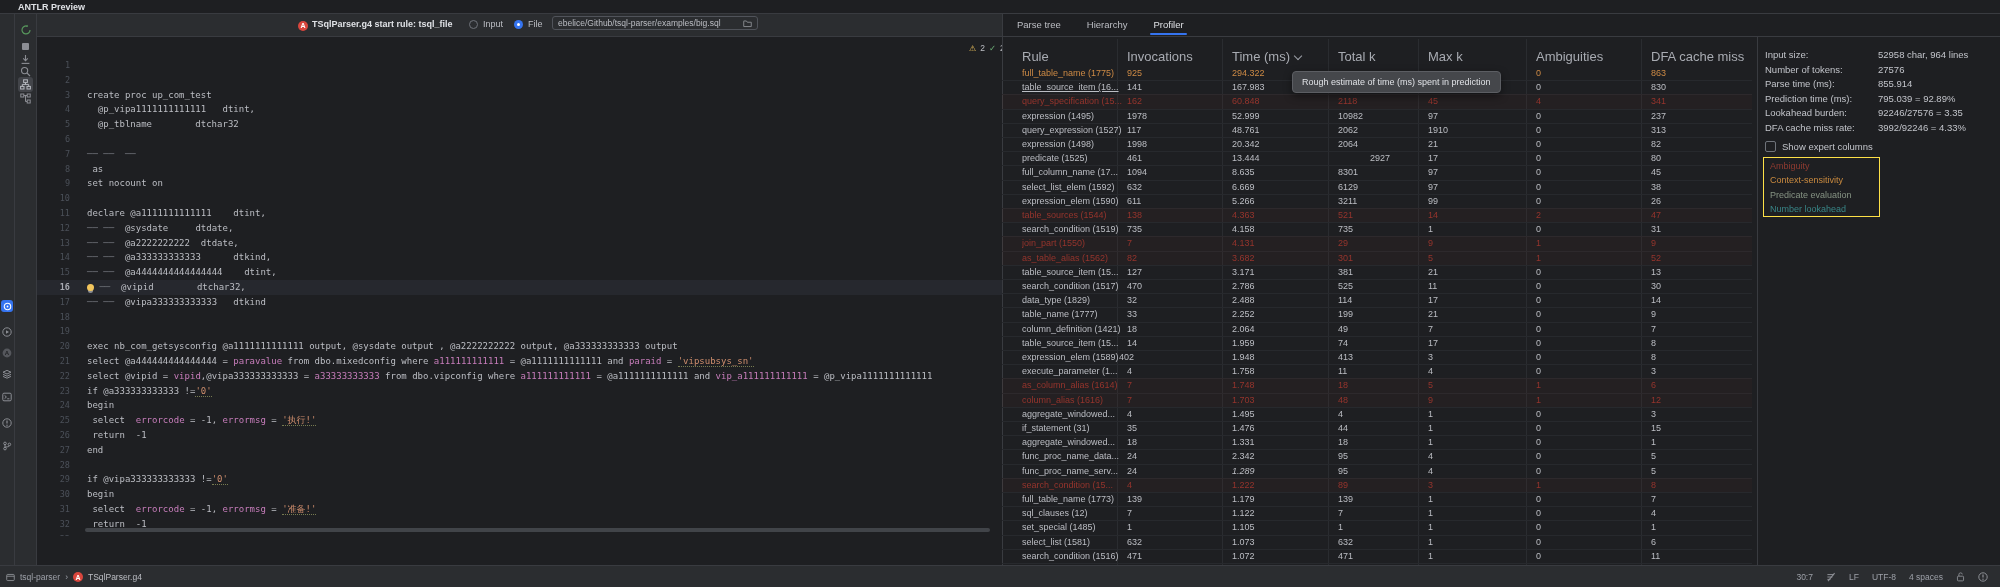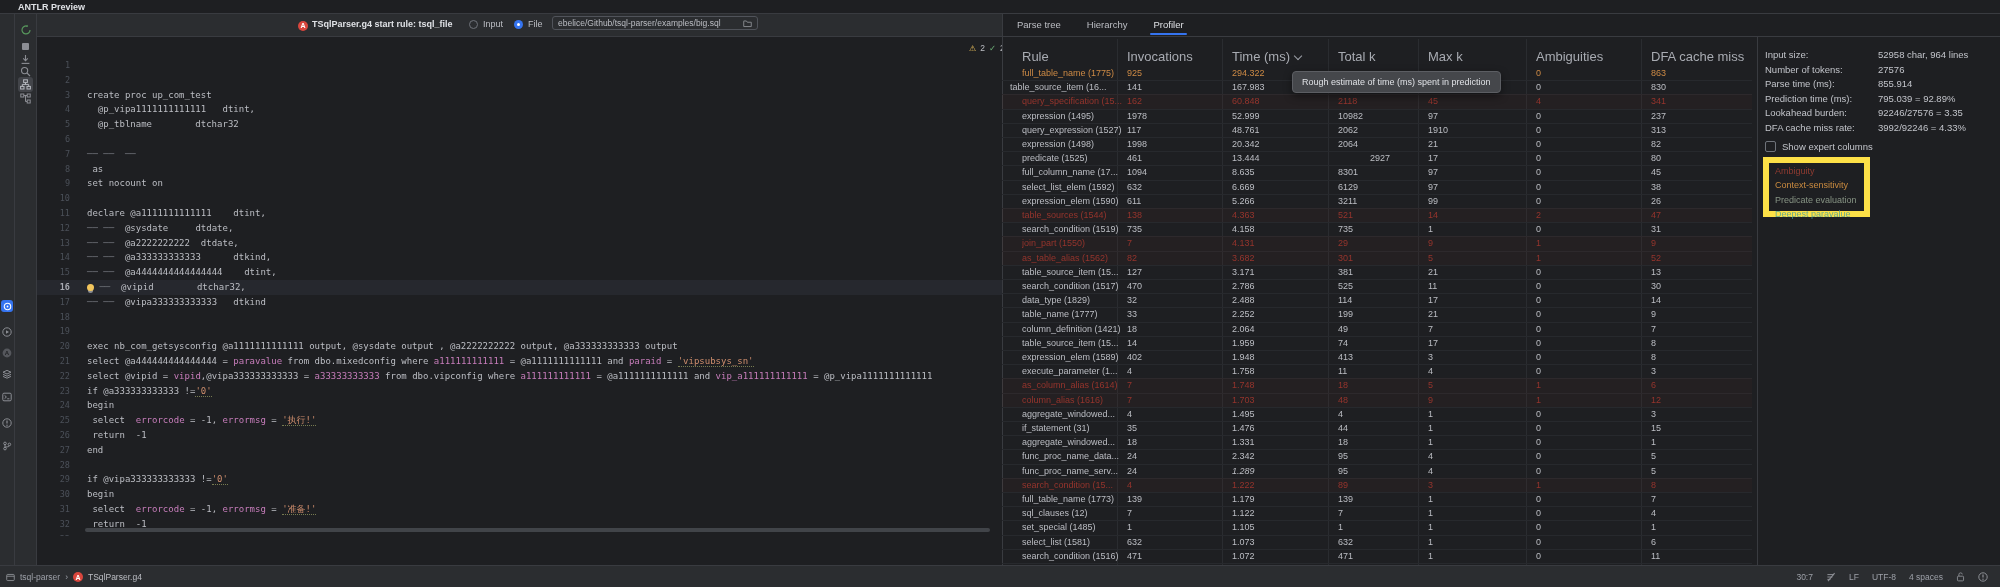--- a/index.html
+++ b/index.html
@@ -58,21 +58,21 @@
   .prow.red{color:#96352d;filter:blur(0.5px);background:rgba(150,53,45,0.05);}
   #tooltip{left:1292px;top:71px;height:20px;background:#45474b;border:1px solid #5c5e63;border-radius:4px;
            display:flex;align-items:center;padding:0 9px;color:#dfe1e5;font-size:9px;white-space:nowrap;
            box-shadow:0 3px 8px rgba(0,0,0,.45);z-index:5;}
   
   #info-divider{left:1757px;top:37px;width:1px;height:528px;background:#393b40;}
   .stat-row{position:absolute;left:1765px;width:225px;font-size:9.5px;color:#c2c4ca;}
   .stat-row .sv{position:absolute;left:113px;}
   #expert-box{left:1765px;top:141px;width:9px;height:9px;border:1px solid #6f737a;border-radius:2px;background:transparent;}
   #expert-label{left:1782px;top:141px;font-size:9.5px;color:#c2c4ca;}
-  #legend{left:1763px;top:157px;width:107px;height:60px;border:6px solid #fde047;padding:2px 0 0 4px;box-sizing:border-box;}
+  #legend{left:1763px;top:157px;width:117px;height:60px;border:1px solid #fde047;padding:2px 0 0 4px;box-sizing:border-box;}
   .legend-item{position:absolute;left:6px;font-size:9px;white-space:nowrap;}
   .lg-ambiguity{color:#8f3b31;filter:blur(0.5px);}
   .lg-context{color:#c98a3f;}
   .lg-predicate{color:#97a693;opacity:.85;}
   .lg-lookahead{color:#3f9fa0;opacity:.8;filter:blur(0.3px);}
   
   #statusbar{left:0;top:565px;width:2000px;height:22px;background:#2b2d30;border-top:1px solid #393b40;
              display:flex;align-items:center;font-size:8.5px;color:#9da0a8;}
   #sb-left{position:absolute;left:6px;display:flex;align-items:center;gap:5px;}
   #sb-right{position:absolute;right:12px;display:flex;align-items:center;gap:13px;}
@@ -270,21 +270,21 @@
         <div class="prow orange" style="top: 29px;">
           <span class="rulecell" style="left: 20px;">full_table_name (1775)</span>
           <span style="left: 125px;">925</span>
           <span style="left: 230px;">294.322</span>
           <span style="left: 336px;"></span>
           <span style="left: 426px;"></span>
           <span style="left: 534px;">0</span>
           <span style="left: 649px;">863</span>
         </div>
         <div class="prow normal" style="top: 43.2px;">
-          <span class="rulecell" style="left: 8px;">table_source_item (16...</span>
+          <span class="rulecell" style="left: 20px; text-decoration: underline;">table_source_item (16...</span>
           <span style="left: 125px;">141</span>
           <span style="left: 230px;">167.983</span>
           <span style="left: 336px;"></span>
           <span style="left: 426px;"></span>
           <span style="left: 534px;">0</span>
           <span style="left: 649px;">830</span>
         </div>
         <div class="prow red" style="top: 57.4px;">
           <span class="rulecell" style="left: 20px;">query_specification (15...</span>
           <span style="left: 125px;">162</span>
@@ -442,21 +442,21 @@
           <span class="rulecell" style="left: 20px;">table_source_item (15...</span>
           <span style="left: 125px;">14</span>
           <span style="left: 230px;">1.959</span>
           <span style="left: 336px;">74</span>
           <span style="left: 426px;">17</span>
           <span style="left: 534px;">0</span>
           <span style="left: 649px;">8</span>
         </div>
         <div class="prow normal" style="top: 313px;">
           <span class="rulecell" style="left: 20px;">expression_elem (1589)</span>
-          <span style="left: 125px;">402</span>
+          <span style="left: 117px;">402</span>
           <span style="left: 230px;">1.948</span>
           <span style="left: 336px;">413</span>
           <span style="left: 426px;">3</span>
           <span style="left: 534px;">0</span>
           <span style="left: 649px;">8</span>
         </div>
         <div class="prow normal" style="top: 327.2px;">
           <span class="rulecell" style="left: 20px;">execute_parameter (1...</span>
           <span style="left: 125px;">4</span>
           <span style="left: 230px;">1.758</span>
@@ -595,21 +595,21 @@
       <div class="stat-row abs" style="top: 92.8px;"><span>Prediction time (ms):</span><span class="sv">795.039 = 92.89%</span></div>
       <div class="stat-row abs" style="top: 107.4px;"><span>Lookahead burden:</span><span class="sv">92246/27576 = 3.35</span></div>
       <div class="stat-row abs" style="top: 122px;"><span>DFA cache miss rate:</span><span class="sv">3992/92246 = 4.33%</span></div>
     </div>
   <div id="expert-box" class="abs"></div>
   <div id="expert-label" class="abs">Show expert columns</div>
   <div id="legend" class="abs">
       <div class="legend-item lg-ambiguity" style="top: 3px;">Ambiguity</div>
       <div class="legend-item lg-context" style="top: 17.4px;">Context-sensitivity</div>
       <div class="legend-item lg-predicate" style="top: 31.8px;">Predicate evaluation</div>
-      <div class="legend-item lg-lookahead" style="top: 46.2px;">Deepest paravalue</div>
+      <div class="legend-item lg-lookahead" style="top: 46.2px;">Number lookahead</div>
     </div>
 
   <div id="statusbar" class="abs">
     <div id="sb-left">
       <svg class="ic" width="9" height="9" viewBox="0 0 10 10" fill="none" stroke="#8c8e94" stroke-width="1">
           <rect x="0.8" y="1.6" width="8.4" height="6.8" rx="1"></rect>
           <path d="M0.8 3.6 L9.2 3.6"></path>
         </svg>
       <span>tsql-parser</span>
       <span>›</span>

